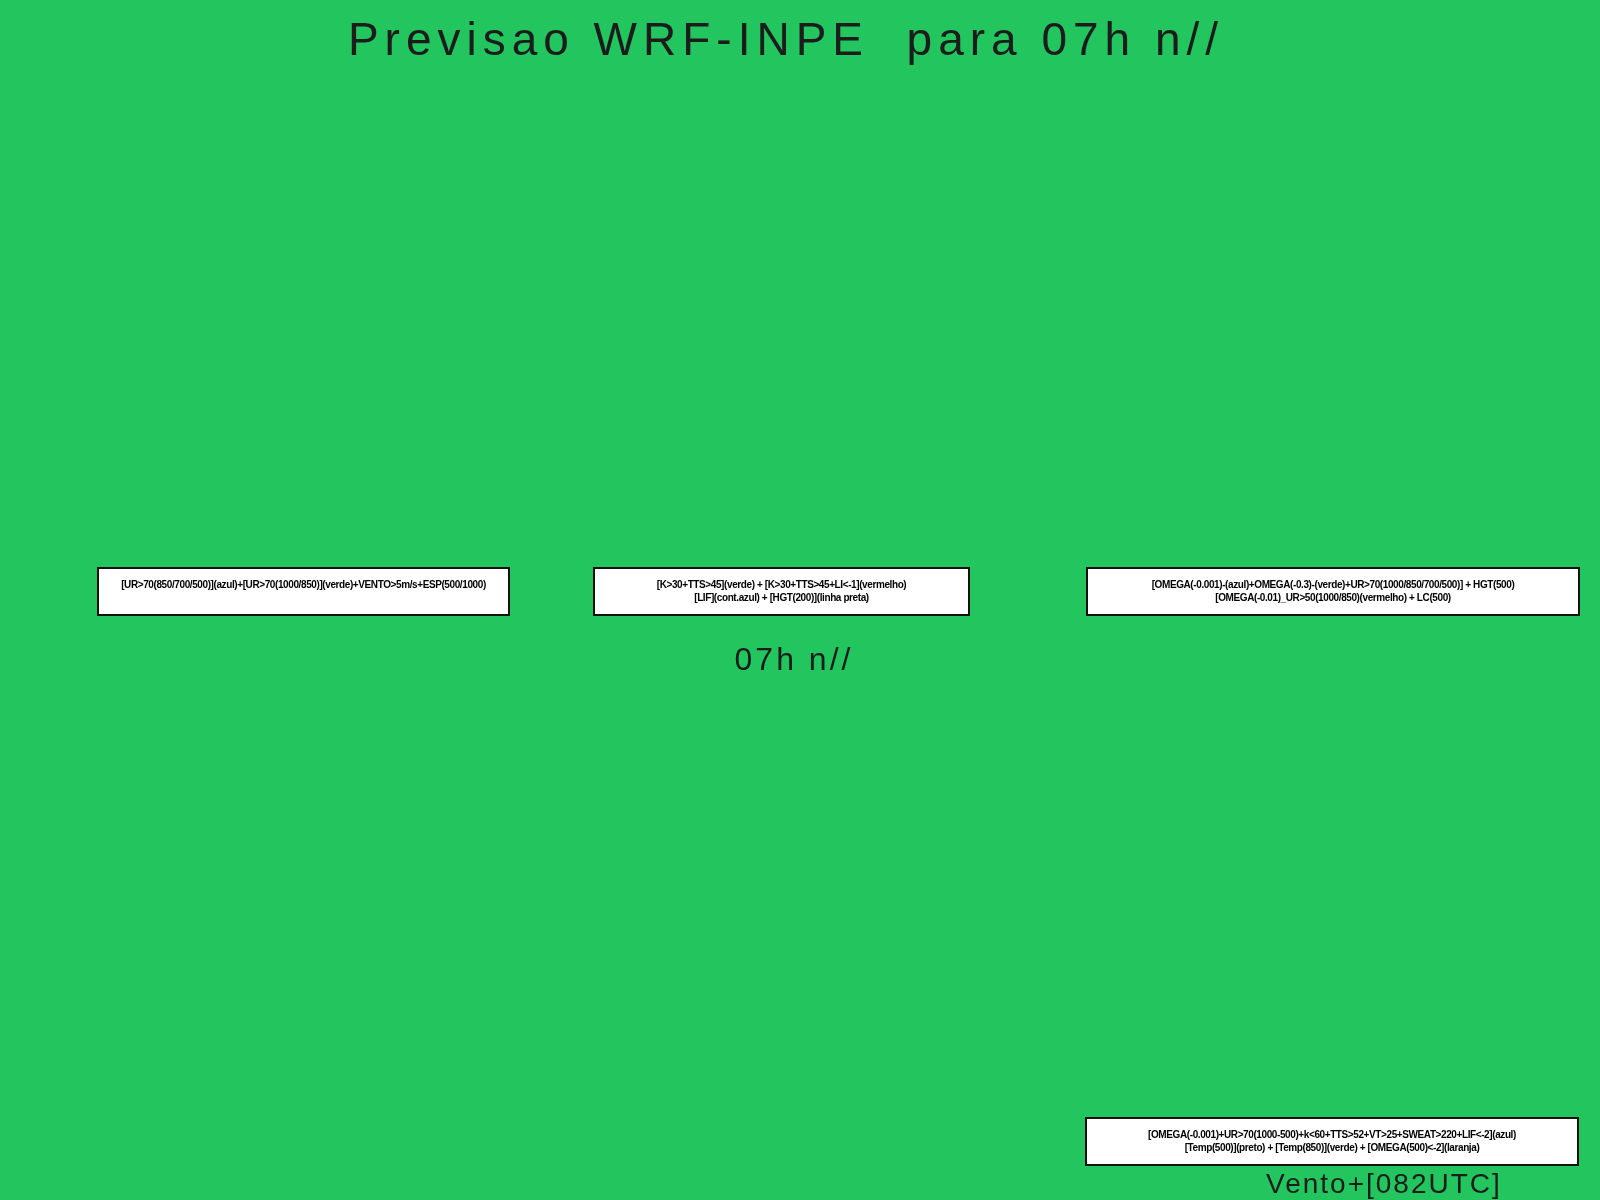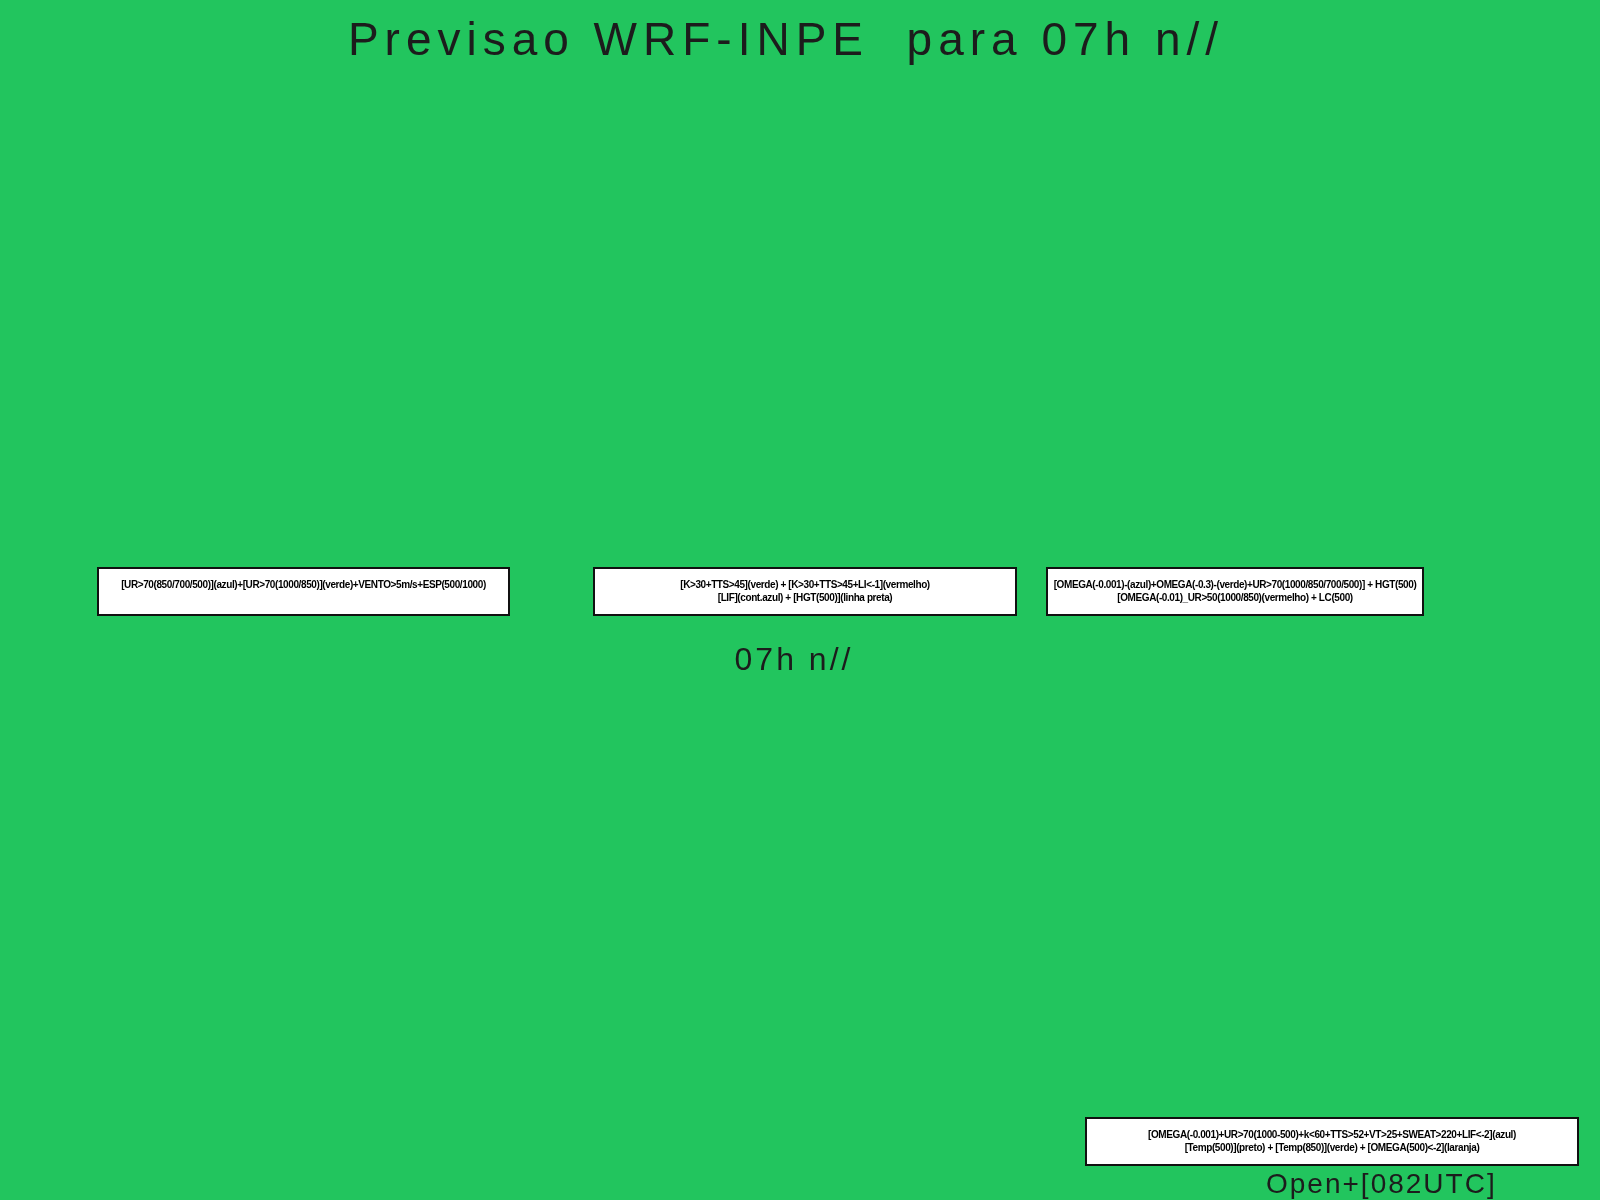--- a/index.html
+++ b/index.html
@@ -68,52 +68,52 @@
     font-family: "Liberation Sans", "DejaVu Sans", sans-serif;
     font-weight: bold;
     font-size: 10px;
     letter-spacing: -0.4px;
     line-height: 13px;
     color: #000000;
     white-space: nowrap;
   }
   
   .box-top-left    { top: 567px; left: 97px;   width: 413px; }
-  .box-top-center  { top: 567px; left: 593px;  width: 424px; }
-  .box-top-right   { top: 567px; left: 1046px; width: 378px; }
+  .box-top-center  { top: 567px; left: 593px;  width: 377px; }
+  .box-top-right   { top: 567px; left: 1086px; width: 494px; }
   
   .box-bottom-left   { top: 1117px; left: 97px;   width: 416px; }
   .box-bottom-center { top: 1117px; left: 586px;  width: 432px; }
   .box-bottom-right  { top: 1117px; left: 1085px; width: 494px; }
 </style>
 </head>
 <body>
 
 <div class="canvas">
 
   <div class="page-title">Previsao WRF-INPE  para 07h n//</div>
 
   <div class="legend-box box-top-left">
     <span class="legend-line">[UR&gt;70(850/700/500)](azul)+[UR&gt;70(1000/850)](verde)+VENTO&gt;5m/s+ESP(500/1000)</span>
   </div>
 
   <div class="legend-box box-top-center">
     <span class="legend-line">[K&gt;30+TTS&gt;45](verde)  +  [K&gt;30+TTS&gt;45+LI&lt;-1](vermelho)</span>
-    <span class="legend-line">[LIF](cont.azul)  +  [HGT(500)](linha  preta)</span>
+    <span class="legend-line">[LIF](cont.azul)  +  [HGT(200)](linha  preta)</span>
   </div>
 
   <div class="legend-box box-top-right">
     <span class="legend-line">[OMEGA(-0.001)-(azul)+OMEGA(-0.3)-(verde)+UR&gt;70(1000/850/700/500)]  +  HGT(500)</span>
     <span class="legend-line">[OMEGA(-0.01)_UR&gt;50(1000/850)(vermelho)  +  LC(500)</span>
   </div>
 
   <div class="center-label">07h n//</div>
 
 
 
   <div class="legend-box box-bottom-right">
     <span class="legend-line">[OMEGA(-0.001)+UR&gt;70(1000-500)+k&lt;60+TTS&gt;52+VT&gt;25+SWEAT&gt;220+LIF&lt;-2](azul)</span>
     <span class="legend-line">[Temp(500)](preto)  +  [Temp(850)](verde)  +  [OMEGA(500)&lt;-2](laranja)</span>
   </div>
 
-  <div class="footer-label">Open+[082UTC]</div>
+  <div class="footer-label">Vento+[082UTC]</div>
 
 </div>
 
 </body></html>

